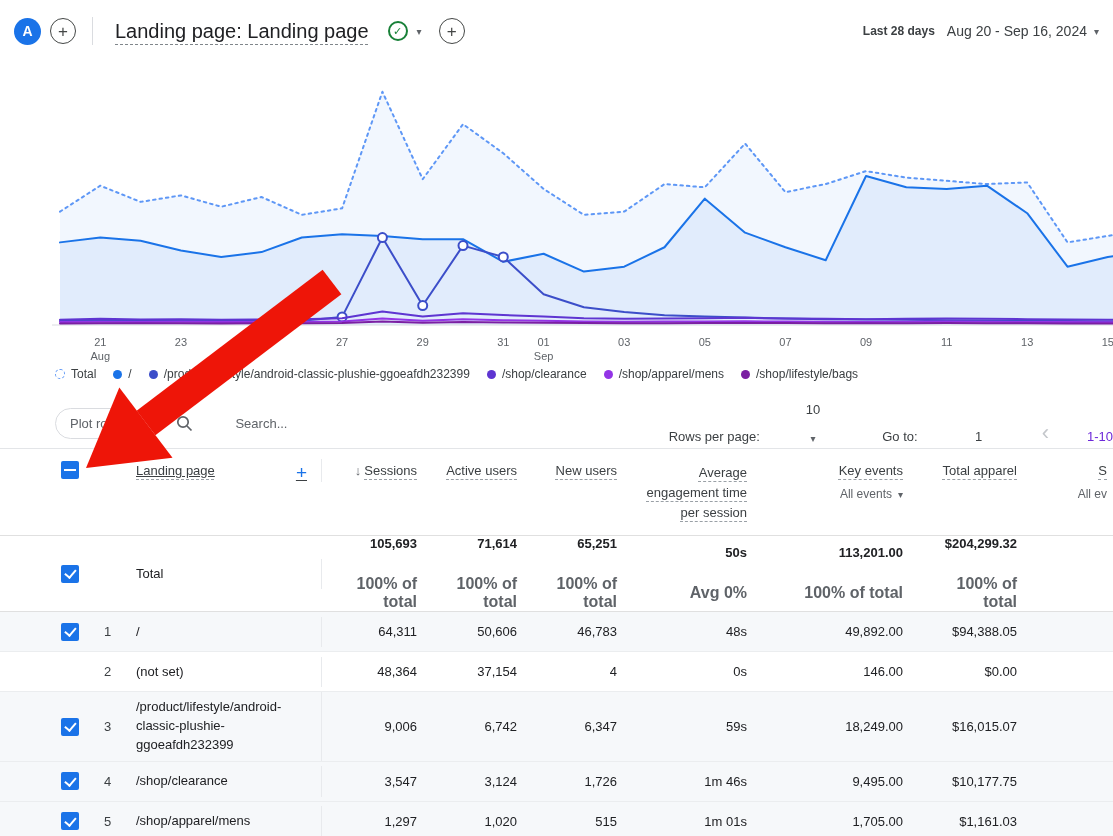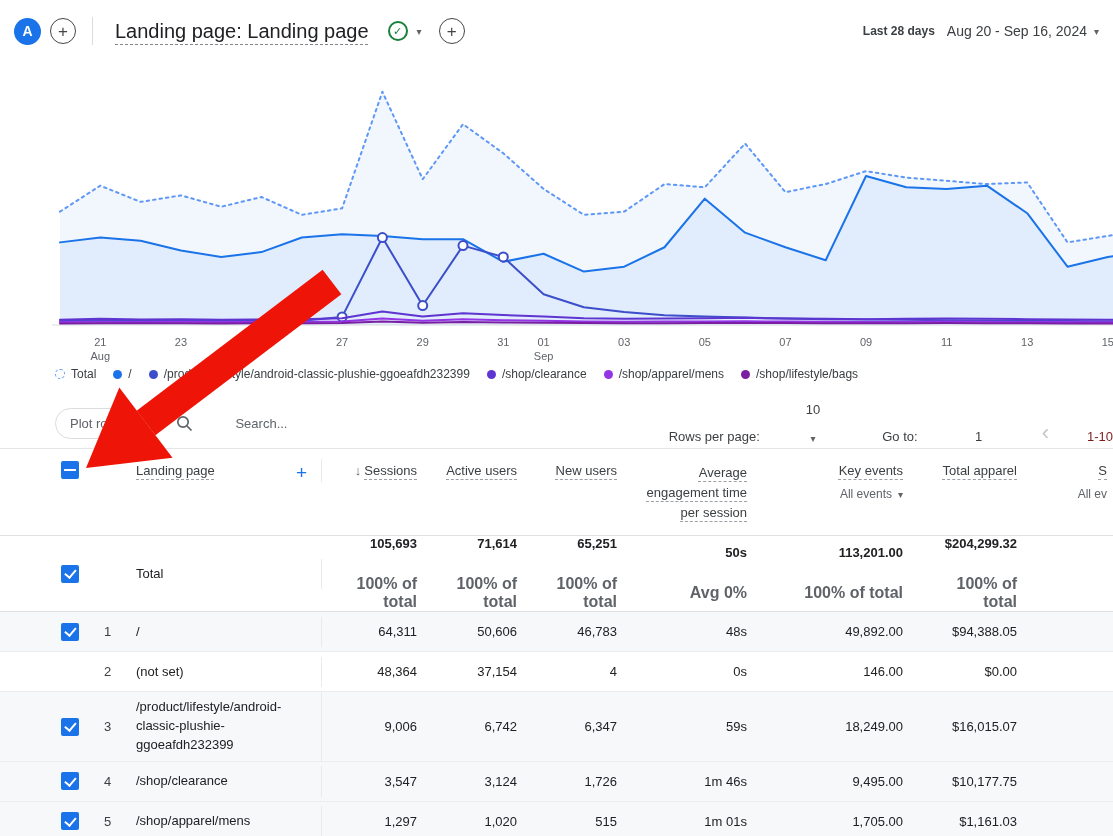--- a/index.html
+++ b/index.html
@@ -39,32 +39,32 @@
   .plot-btn { border:1px solid #dadce0; border-radius:17px; background:#fff; color:#5f6368;
     font-size:13px; padding:7px 14px; font-family:inherit; cursor:pointer; }
   .search { display:flex; align-items:center; gap:8px; margin-left:38px; }
   .search input { border:none; outline:none; font-size:13px; width:120px; color:#8b5cf6; font-family:inherit;text-align:center; }
   .search input::placeholder { color:#5f6368; }
   .ctrl-right { margin-left:auto; display:flex; align-items:flex-end; color:#3c4043;gap:24px; }
   .lbl { color:#3c4043; }
   .select-box { display:flex; align-items:center; gap:16px; margin:0 38px 0 22px; cursor:pointer;flex-direction:column; }
   .goto-val { margin:0 0 0 24px; min-width:26px; text-align:center; cursor:text; }
   .chev { color:#c4c7cb; font-size:22px; line-height:1; margin:0 14px 0 26px; cursor:default; }
-  .pag { color:#7f1d1d; }
+  .pag { color:#6d28d9; }
 
   
   .tr { display:grid; grid-template-columns:36px 42px 192px 103px 100px 100px 130px 156px 114px 90px;
     padding-left:52px; }
   .thead { border-top:1px solid #e3e5e8; border-bottom:1px solid #e0e0e0; padding-top:10px;
     padding-bottom:12px; margin-top:8px; align-items:start; }
   .th { font-size:13px; color:#3c4043; }
   .th.num { text-align:right; padding-right:8px; }
   .dashed-u { text-decoration-line:underline; text-decoration-style:dashed;
     text-decoration-color:#9aa0a6; text-decoration-thickness:1px; text-underline-offset:4px; }
-  .th-page { display:flex; justify-content:space-between; align-items:flex-start; padding:4px 14px 0 6px; }
+  .th-page { display:flex; justify-content:space-between; align-items:flex-start; padding:4px 14px 0 6px;text-decoration:underline; }
   .add-dim { color:#1a73e8; font-size:19px; line-height:1; cursor:pointer; }
   .sort-arrow { color:#5f6368; margin-right:3px; font-size:13px; }
   .th-sub { color:#5f6368; font-size:12px; margin-top:9px; display:inline-flex; gap:6px; align-items:center; cursor:pointer; }
   .col-page { border-right:1px solid #e8eaed; }
 
   .checkbox { width:18px; height:18px; border-radius:2px; background:#1a73e8; position:relative; cursor:pointer; }
   .checkbox.checked::after { content:""; position:absolute; left:6px; top:2.5px; width:4.5px; height:9px;
     border:solid #fff; border-width:0 2px 2px 0; transform:rotate(40deg); }
   .checkbox.indeterminate::after { content:""; position:absolute; left:3px; top:7.5px; width:12px; height:2.6px; background:#fff; }
   .cell-check { display:flex; align-items:center; justify-content:center; }

